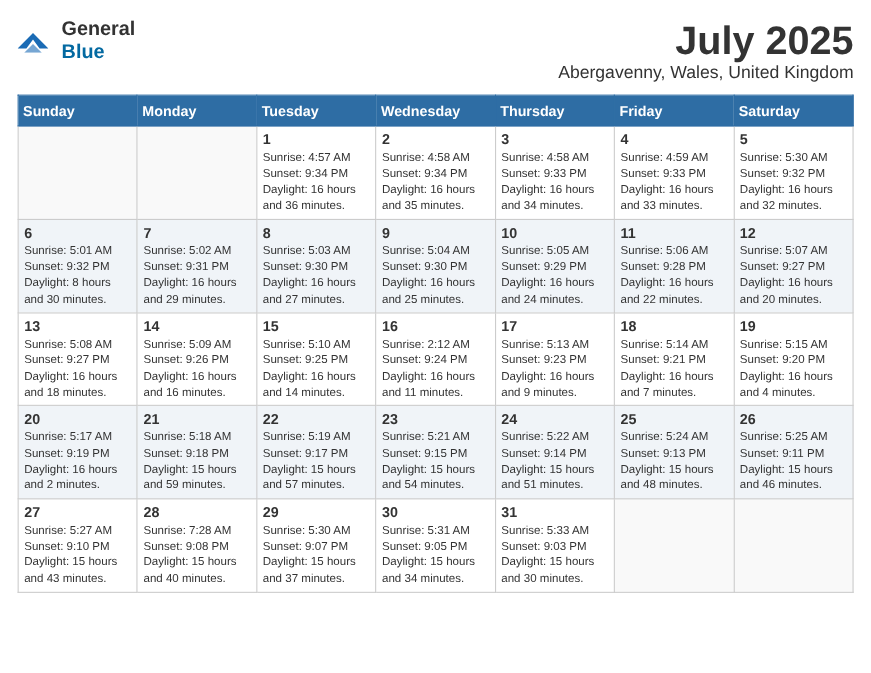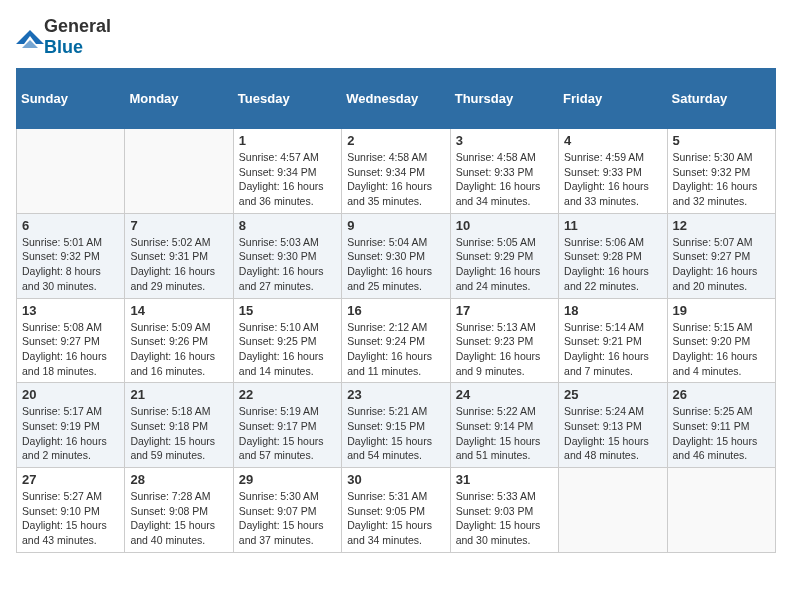--- a/index.html
+++ b/index.html
@@ -12,21 +12,21 @@
     }
     .header {
       display: flex;
       justify-content: space-between;
       align-items: flex-start;
       margin-bottom: 10px;
     }
     .logo {
       display: flex;
       align-items: center;
-      gap: 0;
+      gap: 12px;
       justify-content: flex-end;
     }
     .logo-icon {
       width: 28px;
       height: 22px;
     }
     .title-block {
       text-align: right;
     }
     .main-title {
@@ -40,21 +40,21 @@
     }
     .calendar {
       width: 100%;
       border-collapse: collapse;
     }
     .calendar th {
       background-color: #2e6da4;
       color: #fff;
       font-size: 13px;
       font-weight: bold;
-      padding: 22px 4px;
+      padding: 6px 4px;
       text-align: left;
       border: 1px solid #2e6da4;
     }
     .calendar td {
       vertical-align: top;
       border: 1px solid #ccc;
       padding: 4px 5px;
       font-size: 10.5px;
       color: #333;
       width: calc(100% / 7);
@@ -84,20 +84,24 @@
   <div class="logo">
     <svg class="logo-icon" viewBox="0 0 28 22" xmlns="http://www.w3.org/2000/svg">
       <polygon points="0,18 14,4 28,18 20,18 14,10 8,18" fill="#1a6bb5"></polygon>
       <polygon points="6,22 14,14 22,22" fill="#1a6bb5" opacity="0.6"></polygon>
     </svg>
     <div>
       <span style="font-size:18px;font-weight:bold;color:#333;">General</span><br>
       <span style="font-size:18px;font-weight:bold;color:#0369a1;">Blue</span>
     </div>
   </div>
+  <div class="title-block">
+    <div class="main-title">July 2025</div>
+    <div class="subtitle">Abergavenny, Wales, United Kingdom</div>
+  </div>
 </div>
 
 <table class="calendar">
   <thead>
     <tr>
     <th>Sunday</th>
         <th>Monday</th>
         <th>Tuesday</th>
         <th>Wednesday</th>
         <th>Thursday</th>

